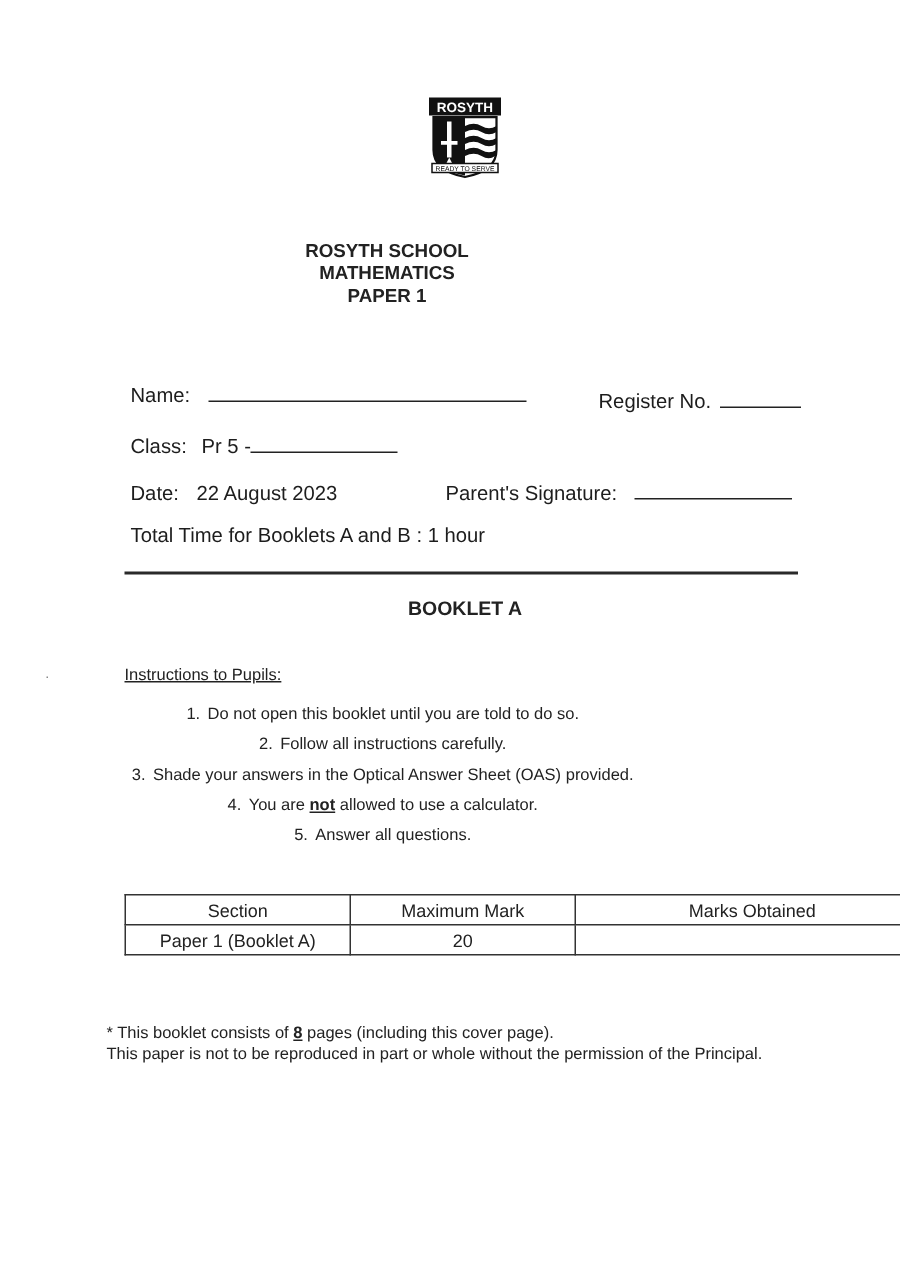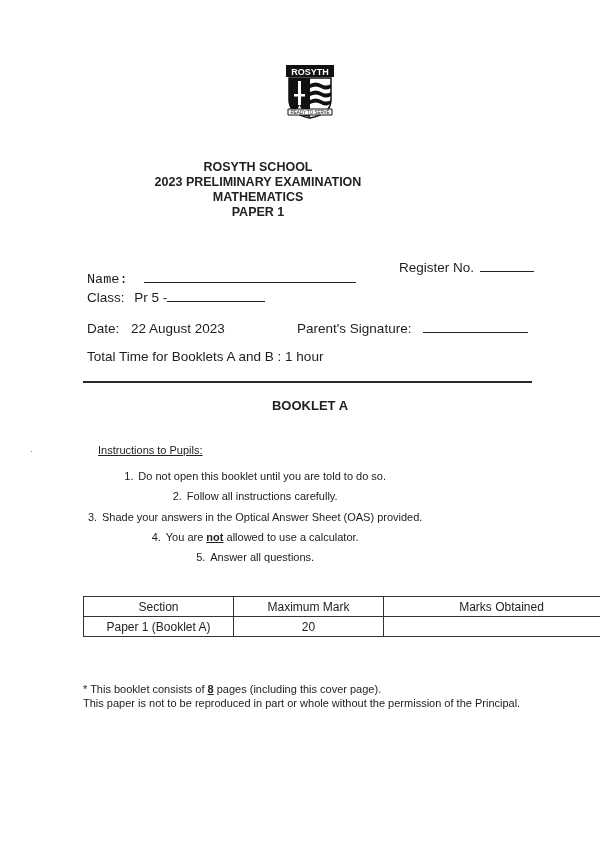--- a/index.html
+++ b/index.html
@@ -61,21 +61,21 @@
       top: 398px;
       left: 0;
       width: 620px;
       text-align: center;
       font-weight: bold;
       font-size: 13px;
       color: #222;
     }
     .instructions-heading {
       position: absolute;
-      left: 98px;
+      left: 83px;
       top: 444px;
       font-size: 11px;
       text-decoration: underline;
       color: #222;
     }
     .instruction-list {
       position: absolute;
       left: 83px;
       top: 469px;
       margin: 0;
@@ -107,21 +107,21 @@
       border: 1.5px solid #333;
       text-align: center;
       height: 19px;
       padding: 0;
       font-weight: normal;
     }
     .marks-table th:nth-child(1), .marks-table td:nth-child(1) { width: 149px; }
     .marks-table th:nth-child(2), .marks-table td:nth-child(2) { width: 149px; text-align: center; }
     .footnote {
       position: absolute;
-      left: 83px;
+      left: 71px;
       top: 682px;
       font-size: 11px;
       line-height: 14px;
       color: #222;
       white-space: nowrap;
     }
     .stray-dot {
       position: absolute;
 left: 31px;
       top: 451px;
@@ -143,26 +143,25 @@
   <path d="M14.5 41 L12 46 L17 46 Z" fill="#fff"></path>
   <path d="M25 20 Q31 17 36 20 Q41 23 46 20 L46 24 Q41 27 36 24 Q31 21 25 24 Z" fill="#111"></path>
   <path d="M25 28 Q31 25 36 28 Q41 31 46 28 L46 32 Q41 35 36 32 Q31 29 25 32 Z" fill="#111"></path>
   <path d="M25 36 Q31 33 36 36 Q41 39 46 36 L45 40 Q41 43 36 40 Q31 37 25 40 Z" fill="#111"></path>
   <path d="M3 45 L47 45 L47 51 L3 51 Z" fill="#fff" stroke="#111" stroke-width="1"></path>
   <text x="25" y="50" text-anchor="middle" font-family="Liberation Sans, sans-serif" font-size="4.5" fill="#111">READY TO SERVE</text>
 </svg>
 
 <div class="header">
   <div>ROSYTH SCHOOL</div>
-  <div>2023 PRELIMINARY EXAMINATION</div>
   <div>MATHEMATICS</div>
   <div>PAPER 1</div>
 </div>
 
-<div class="field-row" style="top:272px;font-family:Liberation Mono, monospace;">
+<div class="field-row" style="top:256px;">
   <span>Name:</span>
   <span class="blank" style="width:212px; margin-left:8px;"></span>
 </div>
 <div class="field-row" style="top:260px; left:399px;">
   <span>Register No.</span>
   <span class="blank" style="width:54px; margin-left:2px;"></span>
 </div>
 
 <div class="field-row" style="top:290px;">
   <span>Class:</span>

